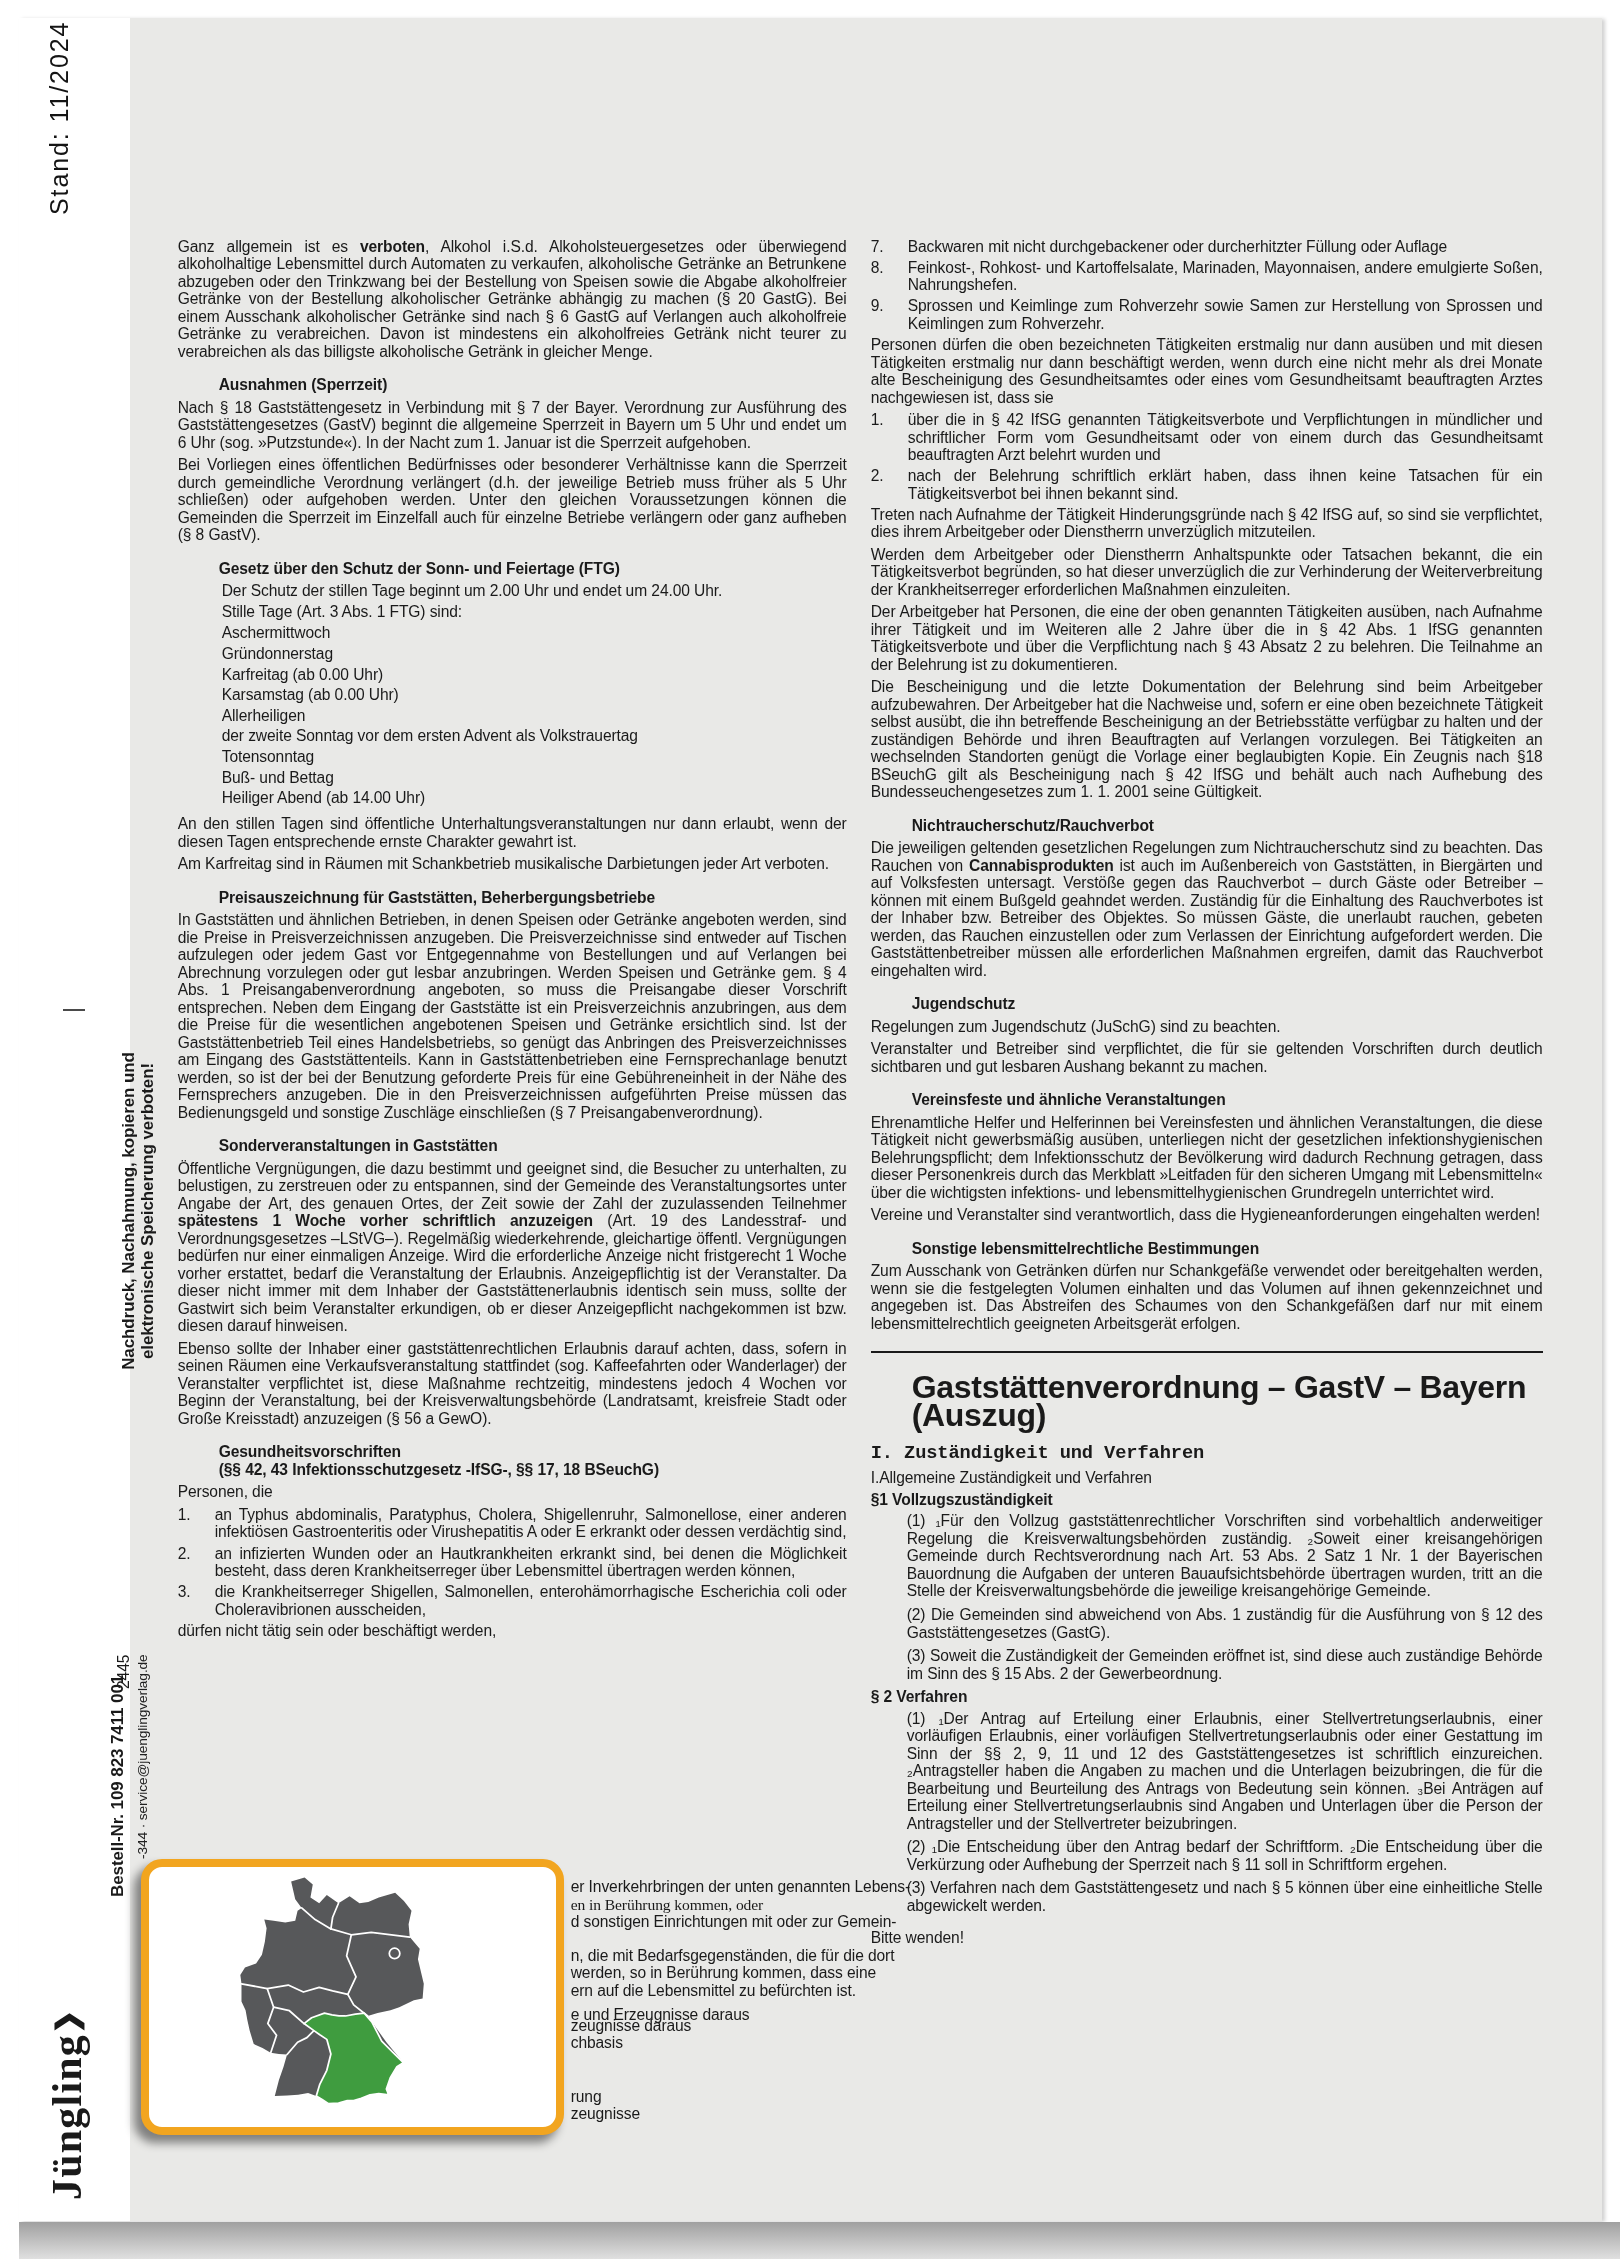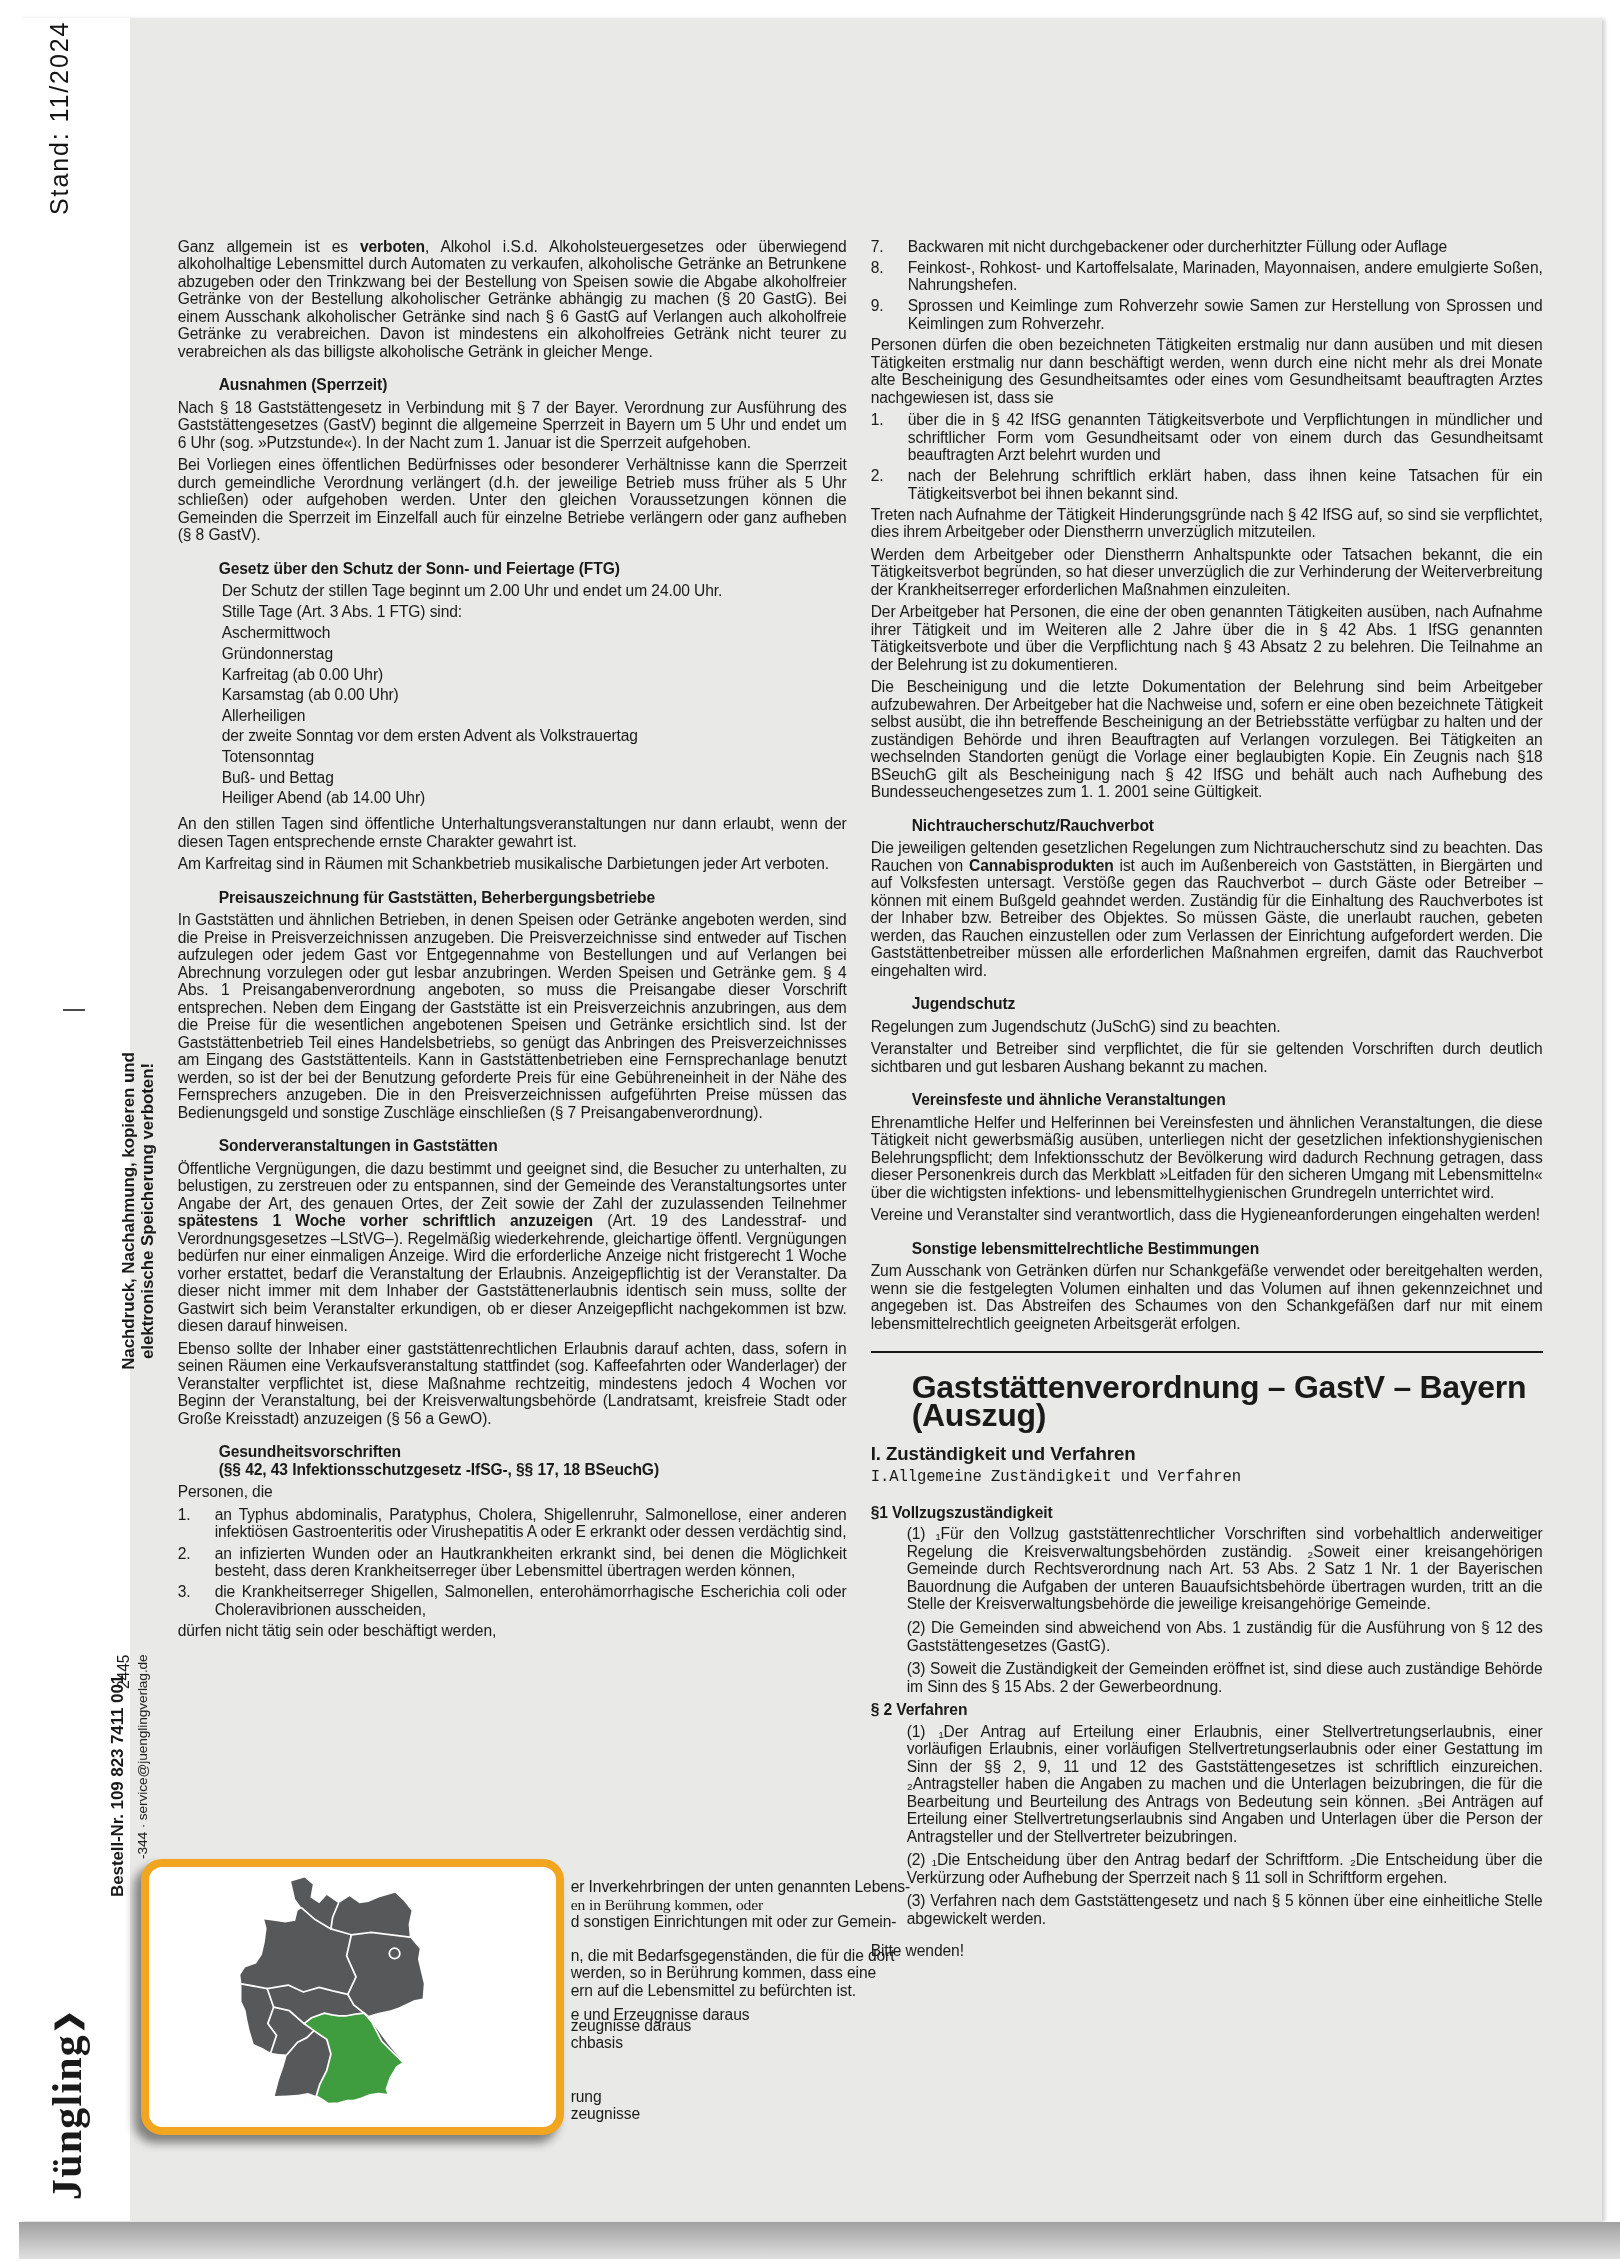--- a/index.html
+++ b/index.html
@@ -40,22 +40,22 @@
   .ind{padding-left:44px;margin:0 0 3.7px 0;}
   .days .day{padding-left:44px;margin:0 0 3.1px 0;}
   .nl{margin:0 0 3.7px 0;}
   .li{position:relative;padding-left:37px;text-align:justify;margin:0 0 3.7px 0;}
   .num{position:absolute;left:0;top:0;}
   .b{font-weight:700;}
   .blk{margin-left:36px;text-align:justify;margin-bottom:6.2px;}
   .hr{border:none;border-top:2.5px solid #1a1a1a;margin:18.7px 0 21px 0;}
   .gastv-h{font-weight:700;font-size:32px;line-height:27.4px;padding-left:41px;
     margin:0 0 16px 0;letter-spacing:-0.3px;}
-  .sub1{font-weight:700;font-size:18.7px;margin:0 0 6.2px 0;}
-  .sub2{margin:0 0 18px 0;font-family:Liberation Mono, monospace;}
+  .sub1{font-weight:700;font-size:18.7px;margin:0 0 6.2px 0;font-family:Liberation Mono, monospace;}
+  .sub2{margin:0 0 5px 0;}
   .parah{font-weight:700;margin:3.7px 0 3.7px 0;}
   .please{font-weight:400;text-align:left;margin-top:15px;}
 
   .frag{position:absolute;left:552px;white-space:nowrap;z-index:3;}
 
   .map-card{position:absolute;left:122px;top:1841px;width:423px;height:276px;
     box-sizing:border-box;background:#ffffff;border:8px solid #f2a51f;border-radius:21px;
     box-shadow:-6.2px 7.5px 10px rgba(0,0,0,0.45);z-index:6;overflow:hidden;}
   .map-card svg{width:100%;height:100%;display:block;}
 </style>

